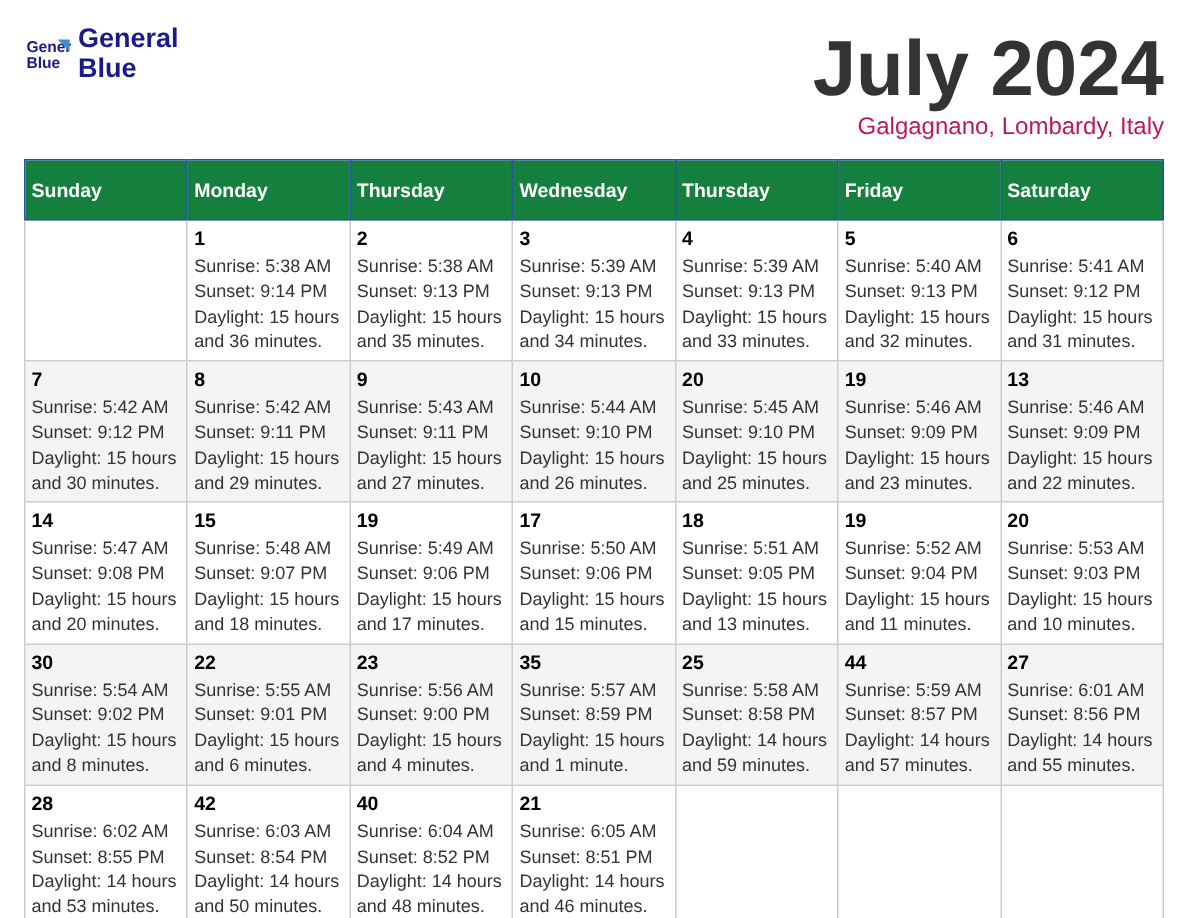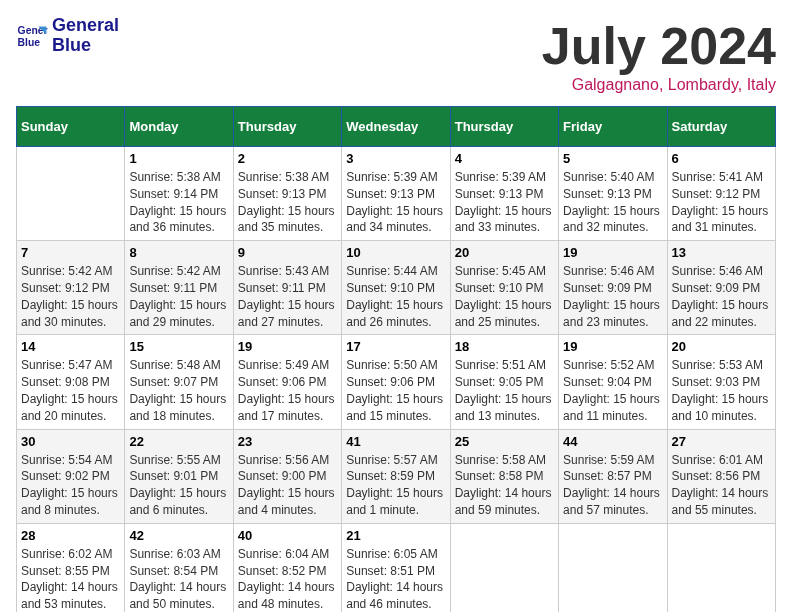--- a/index.html
+++ b/index.html
@@ -215,21 +215,21 @@
         </td>
         <td>
           <span class="day-num">22</span>
           <div class="cell-info">Sunrise: 5:55 AM<br>Sunset: 9:01 PM<br>Daylight: 15 hours and 6 minutes.</div>
         </td>
         <td>
           <span class="day-num">23</span>
           <div class="cell-info">Sunrise: 5:56 AM<br>Sunset: 9:00 PM<br>Daylight: 15 hours and 4 minutes.</div>
         </td>
         <td>
-          <span class="day-num">41</span>
+          <span class="day-num">35</span>
           <div class="cell-info">Sunrise: 5:57 AM<br>Sunset: 8:59 PM<br>Daylight: 15 hours and 1 minute.</div>
         </td>
         <td>
           <span class="day-num">25</span>
           <div class="cell-info">Sunrise: 5:58 AM<br>Sunset: 8:58 PM<br>Daylight: 14 hours and 59 minutes.</div>
         </td>
         <td>
           <span class="day-num">44</span>
           <div class="cell-info">Sunrise: 5:59 AM<br>Sunset: 8:57 PM<br>Daylight: 14 hours and 57 minutes.</div>
         </td>

